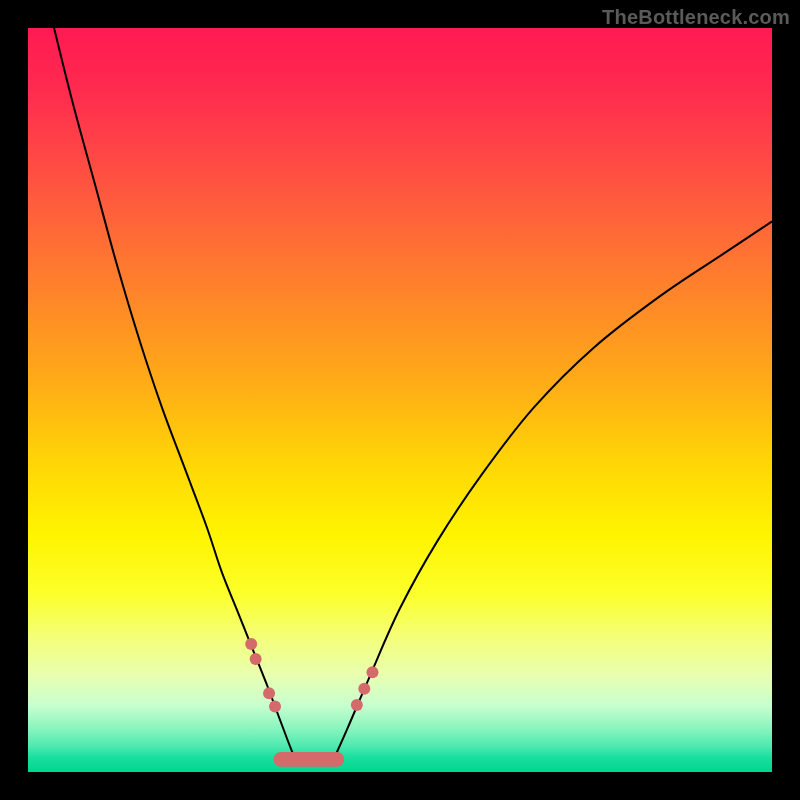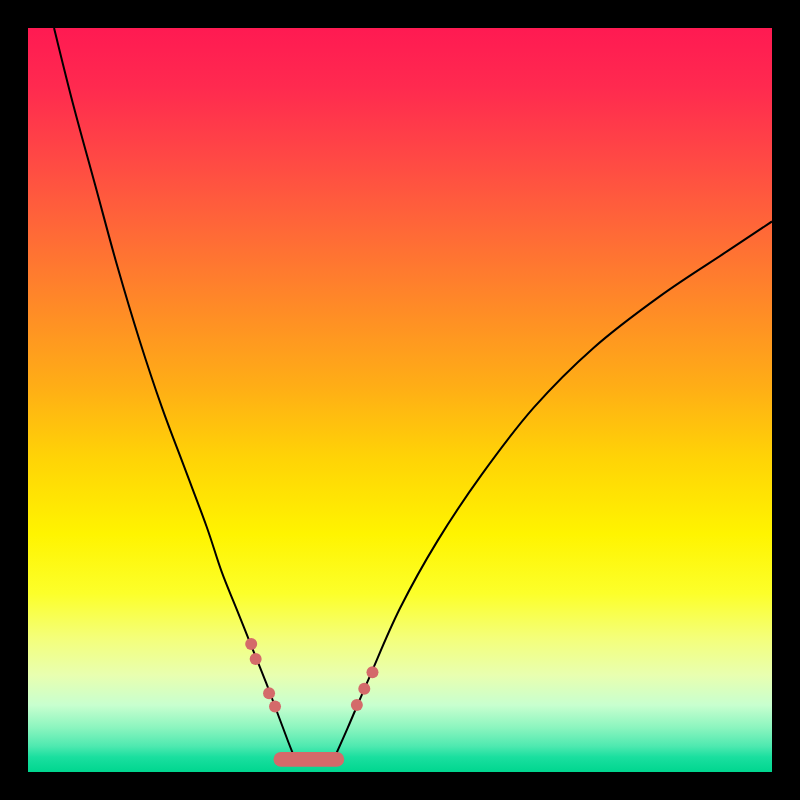--- a/index.html
+++ b/index.html
@@ -60,20 +60,21 @@
   }
   .marker-pill {
     fill: #d46a6a;
     stroke: none;
   }
 </style>
 </head>
 <body>
 <div class="frame">
 
+  <div class="watermark">TheBottleneck.com</div>
 
   <div class="plot-area">
     <svg class="curves" viewBox="0 0 744 744" preserveAspectRatio="none">
       <path id="left-curve" class="curve-line" d="M 26.04 0.00 C 29.39 13.39, 37.27 46.28, 44.64 74.40 C 52.01 102.52, 58.92 126.78, 66.96 156.24 C 75.00 185.70, 81.24 209.96, 89.28 238.08 C 97.32 266.20, 103.56 287.04, 111.60 312.48 C 119.64 337.92, 125.88 356.67, 133.92 379.44 C 141.96 402.21, 148.20 417.53, 156.24 438.96 C 164.28 460.39, 171.86 479.73, 178.56 498.48 C 185.26 517.23, 188.08 528.39, 193.44 543.12 C 198.80 557.85, 202.96 566.93, 208.32 580.32 C 213.68 593.71, 217.84 604.13, 223.20 617.52 C 228.56 630.91, 233.39 642.67, 238.08 654.72 C 242.77 666.77, 245.22 673.77, 249.24 684.48 C 253.26 695.19, 257.05 705.54, 260.40 714.24 C 263.75 722.94, 266.50 729.49, 267.84 732.84"></path>
       <path id="right-curve" class="curve-line" d="M 305.04 732.84 C 307.72 726.81, 313.22 714.76, 319.92 699.36 C 326.62 683.96, 332.87 668.71, 342.24 647.28 C 351.61 625.85, 359.95 604.43, 372.00 580.32 C 384.05 556.21, 394.47 537.47, 409.20 513.36 C 423.93 489.25, 436.43 470.51, 453.84 446.40 C 471.25 422.29, 485.83 402.21, 505.92 379.44 C 526.01 356.67, 542.67 340.01, 565.44 319.92 C 588.21 299.83, 608.29 285.25, 632.40 267.84 C 656.51 250.43, 679.27 236.59, 699.36 223.20 C 719.45 209.81, 735.96 198.80, 744.00 193.44"></path>
       <g id="marker-group">
           <rect x="245.52" y="723.91" width="70.68" height="14.88" rx="7.44" class="marker-pill"></rect>
           <circle cx="223.20" cy="616.03" r="6" class="marker"></circle>
           <circle cx="227.66" cy="630.91" r="6" class="marker"></circle>
           <circle cx="241.06" cy="665.14" r="6" class="marker"></circle>

